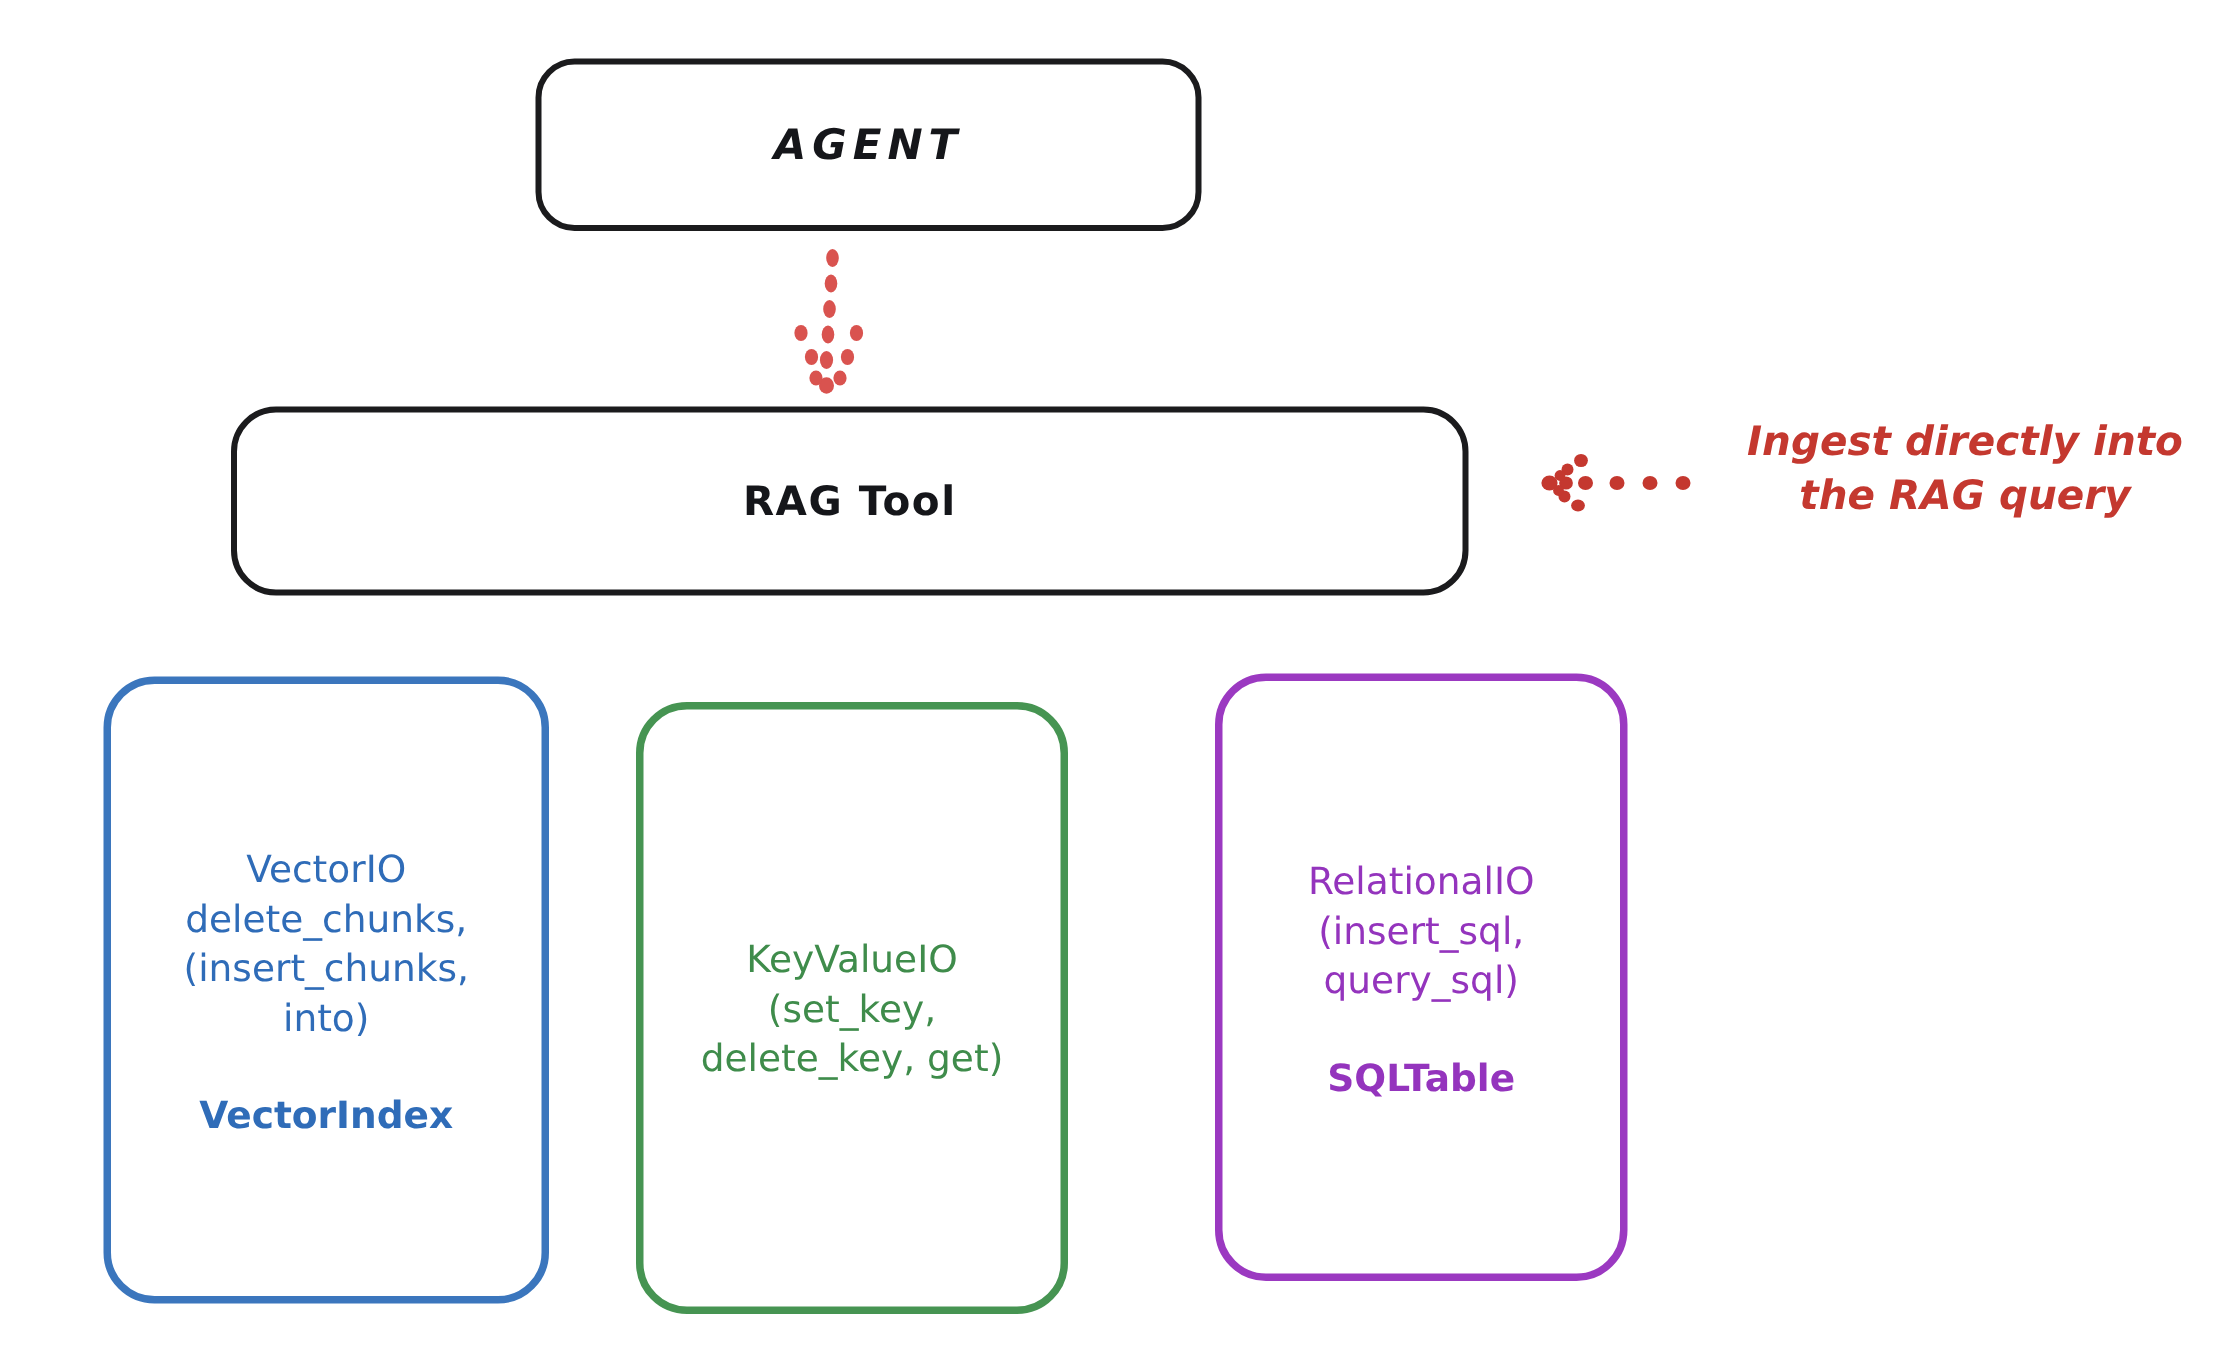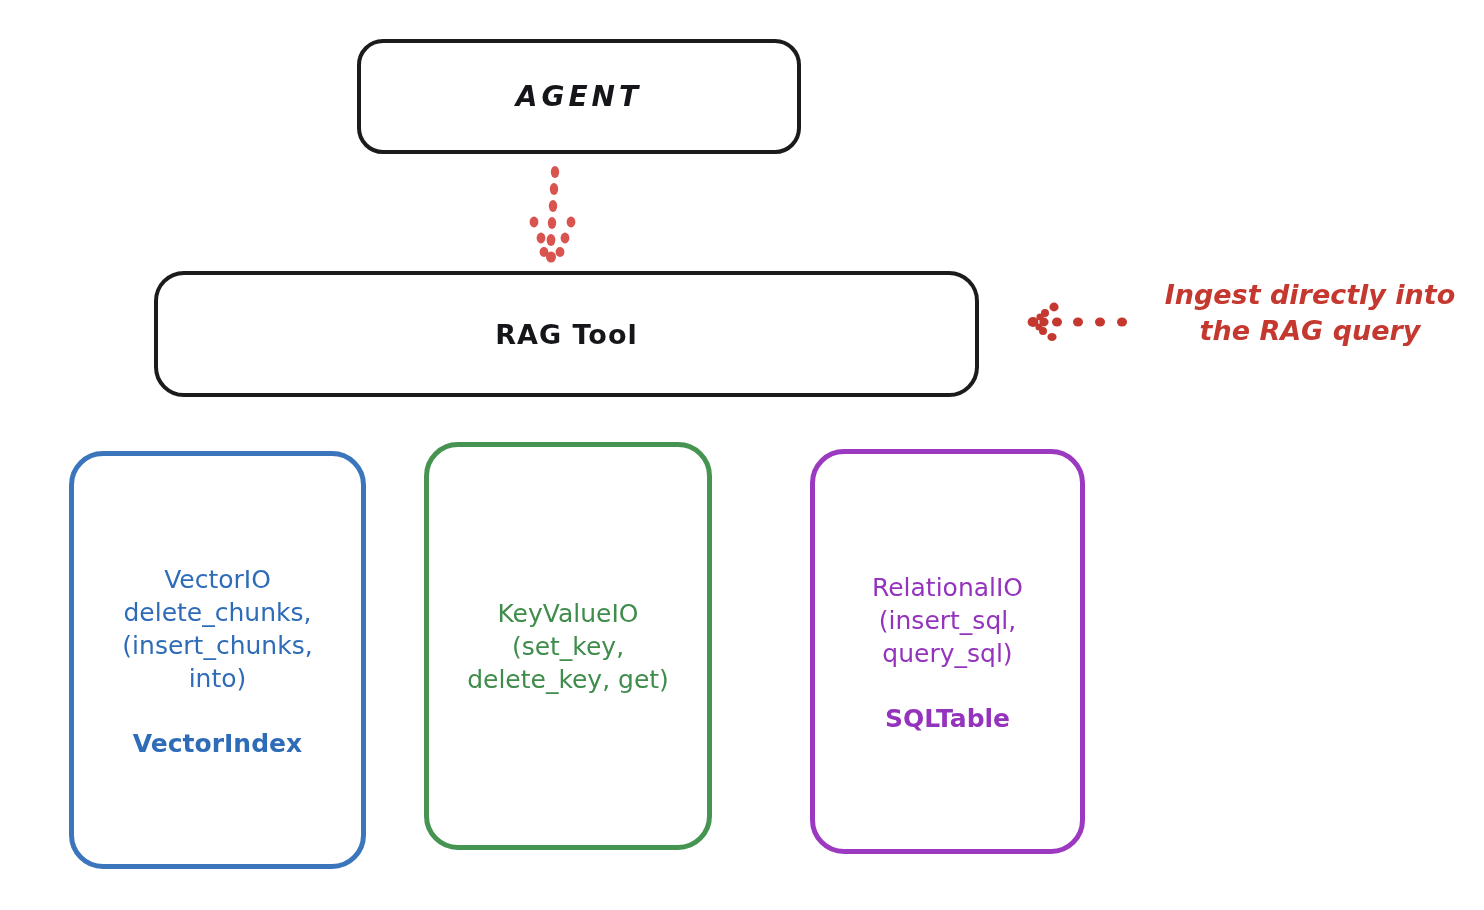--- a/index.html
+++ b/index.html
@@ -95,21 +95,21 @@
     top: 451px;
     width: 297px;
     height: 418px;
     border-color: #3b76bd;
   }
   #vector-io-node .api-lines,
   #vector-io-node .api-index { color: #2f6cb8; }
 
   #key-value-io-node {
     left: 424px;
-    top: 442px;
+    top: 468px;
     width: 288px;
     height: 408px;
     border-color: #469452;
   }
   #key-value-io-node .api-lines,
   #key-value-io-node .api-index { color: #3f8c4b; }
 
   #relational-io-node {
     left: 786px;
     top: 449px;

